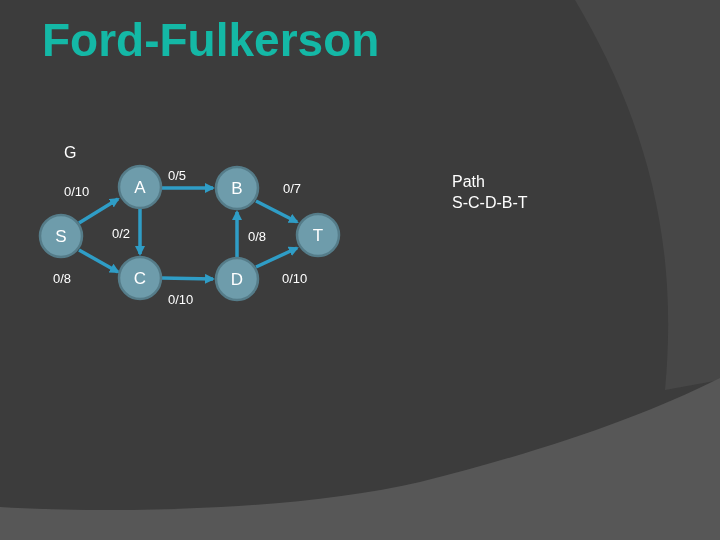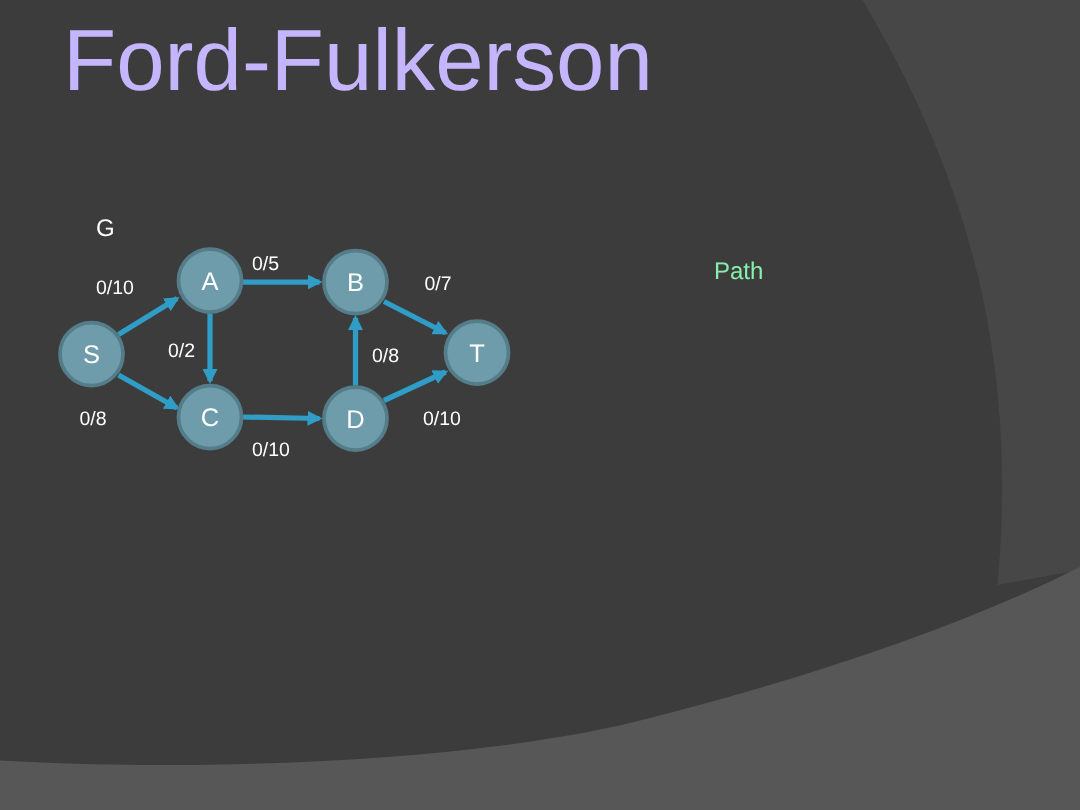--- a/index.html
+++ b/index.html
@@ -1,21 +1,21 @@
 <!DOCTYPE html>
 <html><head>
 <meta charset="utf-8">
 <style>
   html, body { margin: 0; padding: 0; }
   body { width: 720px; height: 540px; overflow: hidden; background: #3c3c3c; position: relative; font-family: "Liberation Sans", sans-serif; }
   .bg { position: absolute; left: 0; top: 0; width: 720px; height: 540px; }
-  .title { position: absolute; left: 42px; top: 12px; color: #c4b5fd; font-size: 58px; line-height: 57px; font-weight: normal; margin: 0; }
+  .title { position: absolute; left: 42px; top: 12px; color: #14b8a6; font-size: 46px; line-height: 57px; font-weight: bold; margin: 0; }
   .title span { display: block; white-space: nowrap; }
   .graph-label { position: absolute; left: 64px; top: 144px; color: #ffffff; font-size: 16px; }
-  .path-box { position: absolute; left: 452px; top: 171px; color: #86efac; font-size: 16px; line-height: 21px; margin-left: 24px; }
+  .path-box { position: absolute; left: 452px; top: 171px; color: #ffffff; font-size: 16px; line-height: 21px; }
   .path-box span { display: block; }
   svg.graph { position: absolute; left: 0; top: 0; width: 720px; height: 540px; }
   .node-label { font-family: "Liberation Sans", sans-serif; font-size: 17px; fill: #ffffff; }
   .edge-label { font-family: "Liberation Sans", sans-serif; font-size: 13px; fill: #ffffff; }
 </style>
 </head>
 <body>
 
 <svg class="bg" viewBox="0 0 720 540" xmlns="http://www.w3.org/2000/svg">
   <rect x="0" y="0" width="720" height="540" fill="#3c3c3c"></rect>
@@ -24,20 +24,21 @@
 </svg>
 
 <h1 class="title">
   <span>Ford-Fulkerson</span>
 </h1>
 
 <div class="graph-label">G</div>
 
 <div class="path-box">
   <span>Path</span>
+  <span>S-C-D-B-T</span>
 </div>
 
 <svg class="graph" viewBox="0 0 720 540" xmlns="http://www.w3.org/2000/svg">
   <defs>
     <marker id="arrowhead" markerWidth="10" markerHeight="10" refX="8" refY="5" orient="auto" markerUnits="userSpaceOnUse">
       <path d="M0 0 L10 5 L0 10 Z" fill="#2f9dc6"></path>
     </marker>
   </defs>
 
   <g stroke="#2f9dc6" stroke-width="3.5" fill="none">

